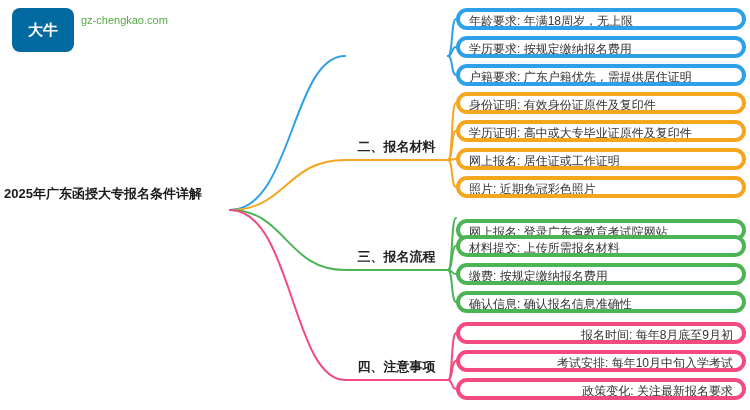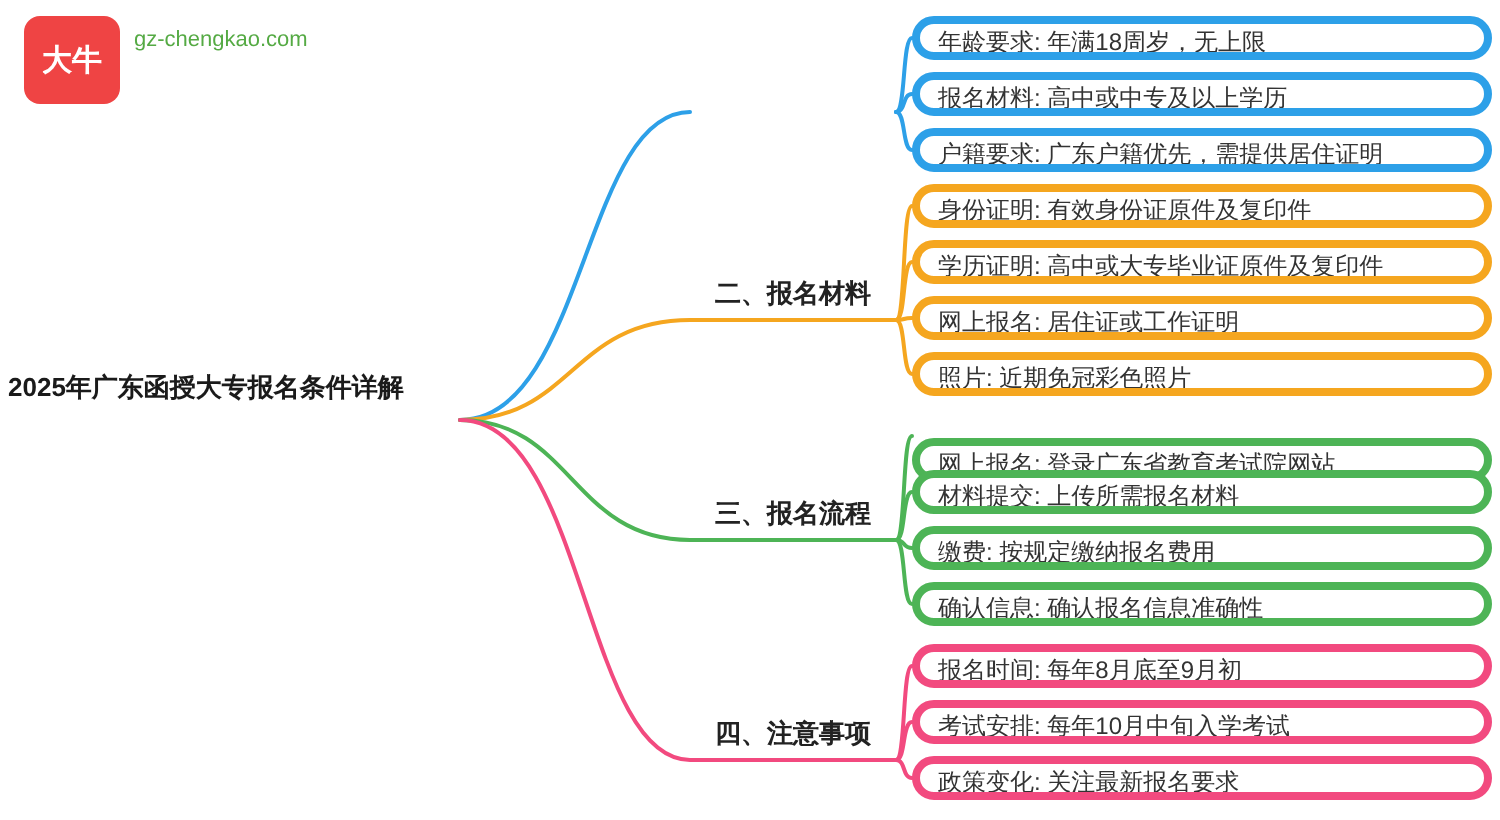--- a/index.html
+++ b/index.html
@@ -3,41 +3,41 @@
 <meta charset="utf-8">
 <style>
   html,body{margin:0;padding:0;background:#fff;}
   body{font-family:"Liberation Sans","DejaVu Sans",sans-serif;}
   .stage{position:relative;width:750px;height:410px;background:#fff;overflow:hidden;}
   svg.wires{position:absolute;left:0;top:0;width:750px;height:410px;pointer-events:none;}
   svg.wires path{fill:none;stroke-width:2;stroke-linecap:round;}
   .s-c0{stroke:#2da0e8;} .s-c1{stroke:#f5a61f;} .s-c2{stroke:#4db456;} .s-c3{stroke:#f24a7f;}
 
   .logo{position:absolute;left:12px;top:8px;display:flex;align-items:flex-start;}
-  .logo-icon{width:48px;height:44px;background:#ef4444;border-radius:8px;color:#fff;
+  .logo-icon{width:62px;height:44px;background:#0369a1;border-radius:8px;color:#fff;
     display:flex;align-items:center;justify-content:center;font-weight:bold;font-size:15px;}
   .logo-text{margin-left:7px;padding-top:4px;}
   .logo-name{color:#2f9c3c;font-weight:bold;font-size:15px;line-height:18px;letter-spacing:1px;}
   .logo-url{color:#55aa44;font-size:11px;line-height:16px;}
 
   .root-title{position:absolute;left:4px;top:186px;height:16px;line-height:16px;
     font-size:13px;font-weight:bold;color:#1a1a1a;white-space:nowrap;}
 
   .branch{position:absolute;left:345px;width:103px;text-align:center;
     font-size:13px;font-weight:bold;color:#222;line-height:16px;
     padding-bottom:4px;border-bottom-style:solid;border-bottom-width:2px;}
   .b-c0{border-bottom-color:#2da0e8;} .b-c1{border-bottom-color:#f5a61f;}
   .b-c2{border-bottom-color:#4db456;} .b-c3{border-bottom-color:#f24a7f;}
 
   .leaf{position:absolute;left:456px;width:290px;height:22px;box-sizing:border-box;
     background:#fff;border:4px solid #be185d;border-radius:11px;
     font-size:12px;color:#333;line-height:18px;padding:0 9px;
     white-space:nowrap;overflow:hidden;}
   .l-c0{border-color:#2da0e8;} .l-c1{border-color:#f5a61f;}
-  .l-c2{border-color:#4db456;} .l-c3{border-color:#f24a7f;}
+  .l-c2{border-color:#4db456;} .l-c3{border-color:#f24a7f;text-align:right;}
 </style>
 </head>
 <body>
 
 <div class="stage">
 
   <svg class="wires" viewBox="0 0 750 410">
     <g>
       <path class="s-c0" d="M230,210 C292,210 292,56 345,56"></path>
       <path class="s-c0" d="M448,56 C453,56 451,19 456,19"></path>
@@ -75,21 +75,21 @@
     </div>
   </div>
 
   <div class="root-title">2025年广东函授大专报名条件详解</div>
 
   <div class="branch b-c2" style="top:249px">三、报名流程</div>
   <div class="branch b-c1" style="top:139px">二、报名材料</div>
   <div class="branch b-c3" style="top:359px">四、注意事项</div>
 
   <div class="leaf l-c0" style="top:8px">年龄要求: 年满18周岁，无上限</div>
-  <div class="leaf l-c0" style="top:36px">报名材料: 高中或中专及以上学历</div>
+  <div class="leaf l-c0" style="top:36px">学历要求: 按规定缴纳报名费用</div>
   <div class="leaf l-c0" style="top:64px">户籍要求: 广东户籍优先，需提供居住证明</div>
 
   <div class="leaf l-c1" style="top:92px">身份证明: 有效身份证原件及复印件</div>
   <div class="leaf l-c1" style="top:120px">学历证明: 高中或大专毕业证原件及复印件</div>
   <div class="leaf l-c1" style="top:148px">网上报名: 居住证或工作证明</div>
   <div class="leaf l-c1" style="top:176px">照片: 近期免冠彩色照片</div>
 
   <div class="leaf l-c2" style="top:219px">网上报名: 登录广东省教育考试院网站</div>
   <div class="leaf l-c2" style="top:235px">材料提交: 上传所需报名材料</div>
   <div class="leaf l-c2" style="top:263px">缴费: 按规定缴纳报名费用</div>

